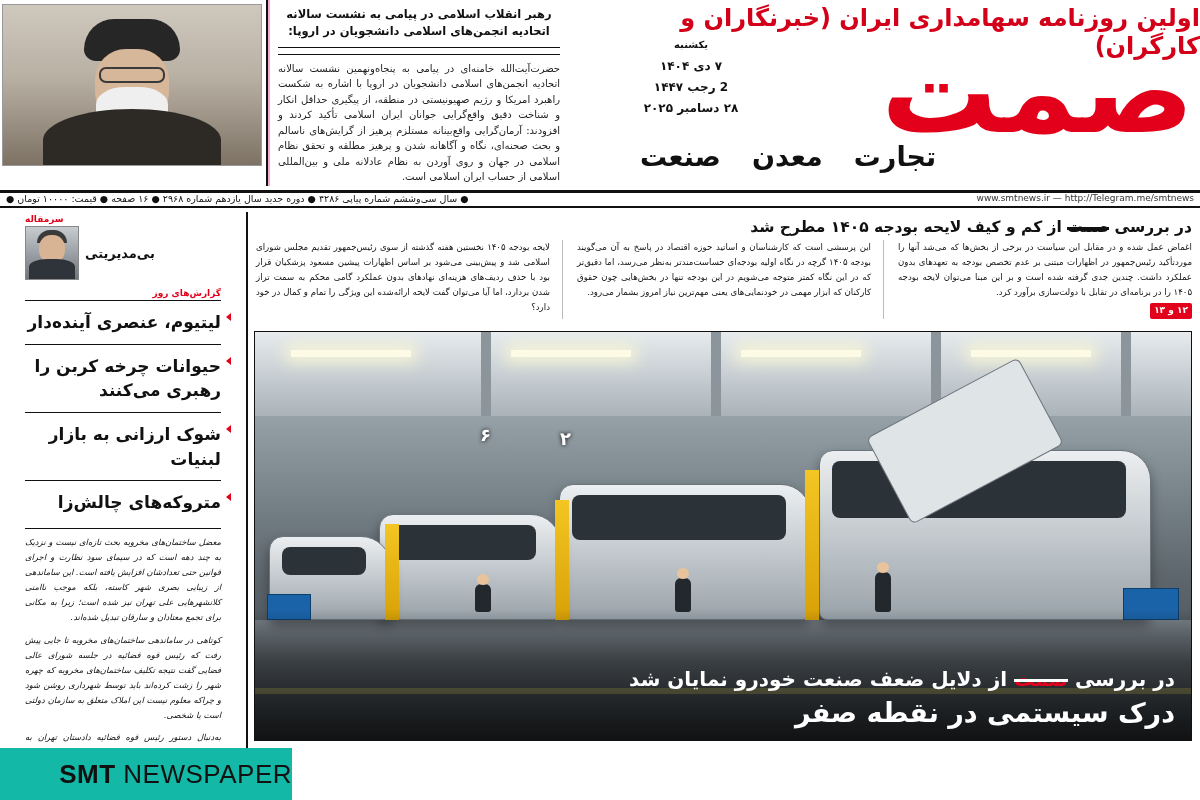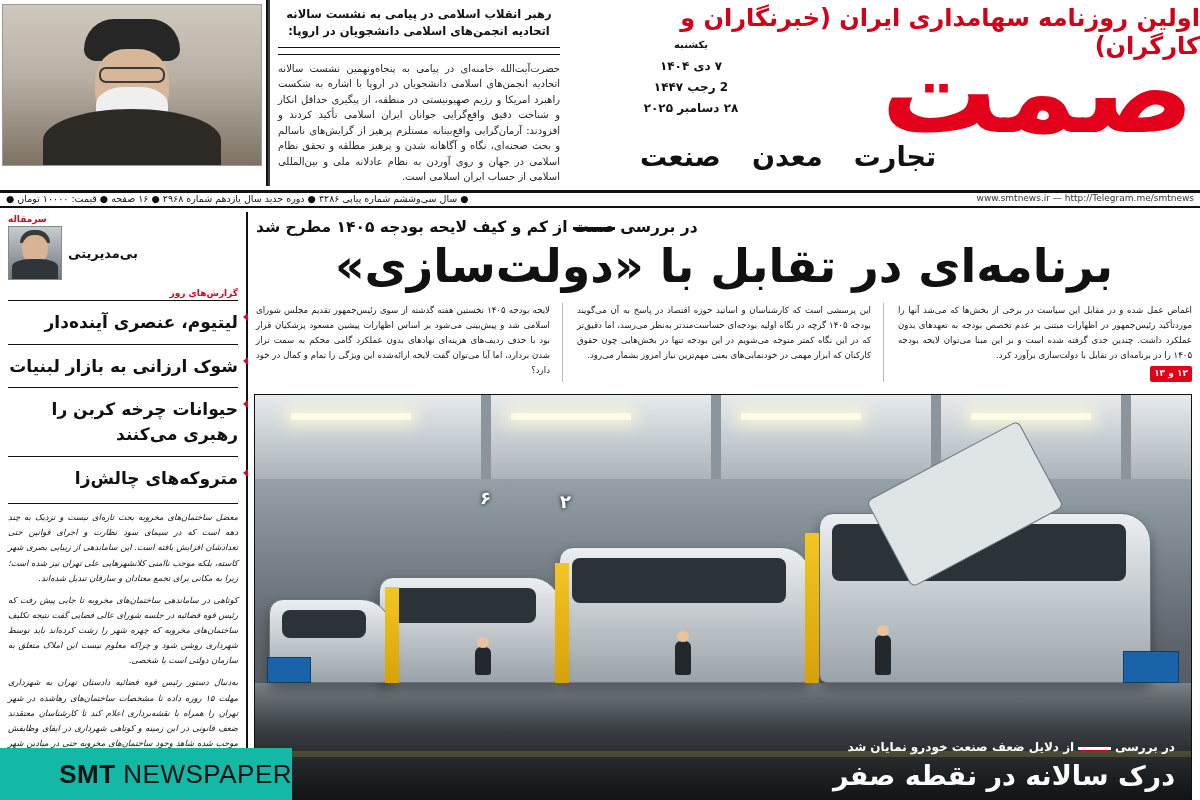--- a/index.html
+++ b/index.html
@@ -8,21 +8,21 @@
 
   
   .masthead{position:relative;height:190px;border-bottom:3px solid #111;}
   .mh-left{position:absolute;left:0;top:0;width:268px;height:186px;border-left:0;border-right:2px solid #111;box-sizing:border-box;padding:4px;}
   .leader-photo{width:100%;height:160px;background:linear-gradient(180deg,#cfc8bd 0%,#b9b0a4 45%,#7d7264 100%);position:relative;overflow:hidden;border:1px solid #999;}
   .leader-photo .turban{position:absolute;left:50%;top:14px;transform:translateX(-50%);width:96px;height:42px;background:#262626;border-radius:46px 46px 18px 18px;}
   .leader-photo .face{position:absolute;left:50%;top:44px;transform:translateX(-50%);width:74px;height:74px;background:#d7b79a;border-radius:42%;}
   .leader-photo .beard{position:absolute;left:50%;top:82px;transform:translateX(-50%);width:72px;height:44px;background:#efefef;border-radius:40%;}
   .leader-photo .glasses{position:absolute;left:50%;top:62px;transform:translateX(-50%);width:62px;height:12px;border:2px solid #3a3a3a;border-radius:7px;}
   .leader-photo .body{position:absolute;left:50%;bottom:-6px;transform:translateX(-50%);width:178px;height:62px;background:#2d2a26;border-radius:50% 50% 0 0;}
-  .mh-mid{position:absolute;left:268px;top:0;width:300px;height:186px;box-sizing:border-box;padding:6px 8px;border-right:0;border-left:2px solid #404040;}
+  .mh-mid{position:absolute;left:268px;top:0;width:300px;height:186px;box-sizing:border-box;padding:6px 8px;border-right:0;border-left:2px solid #f9a8d4;}
   .mh-mid .lead-line{font-size:11.5px;line-height:1.5;text-align:center;font-weight:bold;}
   .rule{border-top:1px solid #111;margin:6px 0;}
   .mh-mid .kicker{font-size:13px;text-align:center;font-weight:bold;line-height:1.6;}
   .mh-mid .kicker b{display:block;font-size:15px;margin-top:2px;}
   .mh-mid .body-sm{font-size:10px;line-height:1.55;text-align:justify;color:#222;
     column-count:1;}
   .mh-right{position:absolute;right:0;top:0;width:632px;height:186px;}
   .top-banner{position:absolute;right:0;top:4px;width:610px;font-size:24px;font-weight:bold;color:#d4001a;letter-spacing:-.2px;}
   .logo-wrap{position:absolute;right:6px;top:28px;width:560px;height:140px;}
   .logo-red{position:absolute;right:0;top:0;width:372px;height:128px;color:#e2001a;font-size:116px;font-weight:bold;line-height:128px;text-align:right;direction:rtl;}
@@ -30,23 +30,23 @@
   .logo-sub span{display:inline-block;font-size:27px;font-weight:bold;color:#111;margin-left:26px;}
   .date-box{position:absolute;left:64px;top:36px;width:118px;text-align:center;font-size:12px;line-height:1.75;font-weight:bold;}
   .date-box .dow{font-size:10px;margin-bottom:2px;}
   .date-box .d{color:#111;}
   .infobar{position:absolute;left:0;right:0;top:190px;height:18px;border-bottom:2px solid #111;font-size:9.5px;display:flex;align-items:center;justify-content:space-between;padding:0 6px;box-sizing:border-box;}
   .infobar .ltr{direction:ltr;font-size:9px;color:#333;}
 
   
   .content{position:absolute;top:212px;left:0;right:0;bottom:0;}
   .col-right{position:absolute;right:0;top:0;width:952px;bottom:0;box-sizing:border-box;padding:4px 8px 0 8px;}
-  .col-left{position:absolute;left:0;top:0;width:248px;bottom:0;box-sizing:border-box;border-right:2px solid #111;padding:2px 8px;}
-
-  .eyebrow{text-align:left;font-size:15.5px;font-weight:bold;margin:2px 0 4px;}
+  .col-left{position:absolute;left:0;top:0;width:248px;bottom:0;box-sizing:border-box;border-right:2px solid #111;padding:2px 25px;}
+
+  .eyebrow{text-align:right;font-size:15.5px;font-weight:bold;margin:2px 0 4px;}
   .eyebrow .strike{position:relative;display:inline-block;}
   .eyebrow .strike::after{content:"";position:absolute;left:0;right:0;top:52%;height:3px;background:#111;}
   .headline{text-align:center;font-size:46px;font-weight:bold;letter-spacing:-1px;margin:4px 0 10px;line-height:1.15;}
   .lead-cols{display:flex;gap:14px;font-size:8.6px;line-height:1.75;text-align:justify;border-bottom:0;padding-bottom:6px;}
   .lead-cols .c{flex:1;position:relative;}
   .lead-cols .c + .c{border-right:1px solid #bbb;padding-right:12px;}
   .pagetag{display:inline-block;background:#e2001a;color:#fff;font-size:9px;font-weight:bold;padding:0 4px;border-radius:2px;margin-top:3px;}
 
   .photo{position:relative;margin-top:6px;height:408px;width:100%;overflow:hidden;background:#1d2226;border:1px solid #111;}
   .fl-bg{position:absolute;inset:0;background:
@@ -60,21 +60,21 @@
   .car .win{position:absolute;top:10px;left:12px;right:24px;height:34%;background:#2b3238;border-radius:8px;}
   .hood{position:absolute;background:#dfe4e7;border:1px solid #6c757c;transform:rotate(-28deg);border-radius:6px;}
   .pillar{position:absolute;bottom:120px;width:14px;background:linear-gradient(180deg,#f3c623,#d8a106);}
   .worker{position:absolute;bottom:128px;width:16px;height:40px;background:#23282d;border-radius:6px 6px 3px 3px;}
   .worker::before{content:"";position:absolute;top:-10px;left:2px;width:12px;height:11px;border-radius:50%;background:#e9c39c;}
   .crate{position:absolute;bottom:120px;width:54px;height:30px;background:#1b63a8;border:1px solid #0d3f6e;}
   .numbox{position:absolute;color:#fff;font-size:18px;font-weight:bold;text-shadow:0 0 4px #000;}
 
   .photo-caption{position:absolute;right:0;left:0;bottom:0;padding:10px 16px 12px;box-sizing:border-box;
     background:linear-gradient(0deg,rgba(0,0,0,.78),rgba(0,0,0,.45) 60%,rgba(0,0,0,0));text-align:right;}
-  .cap-line1{color:#fff;font-size:12px;font-weight:bold;margin-top:48px;}
+  .cap-line1{color:#fff;font-size:20px;font-weight:bold;margin-top:48px;}
   .cap-line1 .strike2{position:relative;display:inline-block;color:#e2001a;}
   .cap-line1 .strike2::after{content:"";position:absolute;left:0;right:0;top:52%;height:3px;background:#fff;}
   .cap-line2{color:#fff;font-size:27px;font-weight:bold;margin-top:6px;}
 
   
   .sb-head{display:flex;justify-content:space-between;align-items:flex-start;}
   .sb-label{font-size:9px;color:#e2001a;font-weight:bold;}
   .sb-author{display:flex;align-items:center;gap:6px;justify-content:flex-end;margin-top:2px;}
   .sb-author .nm{font-size:13px;font-weight:bold;}
   .sb-avatar{width:52px;height:52px;border:1px solid #888;background:linear-gradient(180deg,#c7ccd0,#6f767c);position:relative;overflow:hidden;}
@@ -145,21 +145,20 @@
   </div>
 
   <div class="content">
 
     <div class="col-right">
 
       <div class="eyebrow">
         <span>در بررسی </span><span class="strike">صمت</span><span> از کم و کیف لایحه بودجه ۱۴۰۵ مطرح شد</span>
       </div>
 
-      <h1 class="headline">برنامه‌ای در تقابل با «دولت‌سازی»</h1>
 
       <div class="lead-cols">
         <div class="c">
           <span>اغماض عمل شده و در مقابل این سیاست در برخی از بخش‌ها که می‌شد آنها را موردتأکید رئیس‌جمهور در اظهارات مبتنی بر عدم تخصص بودجه به تعهدهای بدون عملکرد داشت. چندین جدی گرفته شده است و بر این مبنا می‌توان لایحه بودجه ۱۴۰۵ را در برنامه‌ای در تقابل با دولت‌سازی برآورد کرد.</span>
           <div><span class="pagetag">۱۲ و ۱۳</span></div>
         </div>
         <div class="c">
           <span>این پرسشی است که کارشناسان و اساتید حوزه اقتصاد در پاسخ به آن می‌گویند بودجه ۱۴۰۵ گرچه در نگاه اولیه بودجه‌ای حساست‌مندتر به‌نظر می‌رسد، اما دقیق‌تر که در این نگاه کمتر متوجه می‌شویم در این بودجه تنها در بخش‌هایی چون حقوق کارکنان که ابزار مهمی در خودنمایی‌های یعنی مهم‌ترین نیاز امروز بشمار می‌رود.</span>
         </div>
         <div class="c">
@@ -208,21 +207,21 @@
         <div class="crate" style="right:12px"></div>
         <div class="crate" style="right:880px;width:42px;height:24px"></div>
 
         <div class="numbox" style="right:700px;top:92px">۶</div>
         <div class="numbox" style="right:620px;top:96px">۲</div>
 
         <div class="photo-caption">
           <div class="cap-line1">
             <span>در بررسی </span><span class="strike2">صمت</span><span> از دلایل ضعف صنعت خودرو نمایان شد</span>
           </div>
-          <div class="cap-line2">درک سالانه در نقطه صفر</div>
+          <div class="cap-line2">درک سیستمی در نقطه صفر</div>
         </div>
       </div>
     </div>
 
     <div class="col-left">
       <div class="sb-head">
         <div style="flex:1"></div>
         <div style="text-align:right">
           <div class="sb-label">سرمقاله</div>
         </div>
@@ -233,22 +232,22 @@
           <div class="h"></div>
           <div class="f"></div>
           <div class="b"></div>
         </div>
       </div>
 
       <div class="sb-sec">گزارش‌های روز</div>
 
       <ul class="sb-list">
         <li><span class="bullet"></span><span>لیتیوم، عنصری آینده‌دار</span></li>
+        <li><span class="bullet"></span><span>حیوانات چرخه کربن را رهبری می‌کنند</span></li>
         <li><span class="bullet"></span><span>شوک ارزانی به بازار لبنیات</span></li>
-        <li><span class="bullet"></span><span>حیوانات چرخه کربن را رهبری می‌کنند</span></li>
         <li><span class="bullet"></span><span>متروکه‌های چالش‌زا</span></li>
       </ul>
 
       <div class="sb-body">
         <p>معضل ساختمان‌های مخروبه بحث تازه‌ای نیست و نزدیک به چند دهه است که در سیمای سود نظارت و اجرای قوانین حتی تعدادشان افزایش یافته است. این ساماندهی از زیبایی بصری شهر کاسته، بلکه موجب ناامنی کلانشهرهایی علی تهران نیز شده است؛ زیرا به مکانی برای تجمع معتادان و سارقان تبدیل شده‌اند.</p>
         <p>کوتاهی در ساماندهی ساختمان‌های مخروبه تا جایی پیش رفت که رئیس قوه قضائیه در جلسه شورای عالی فضایی گفت نتیجه تکلیف ساختمان‌های مخروبه که چهره شهر را زشت کرده‌اند باید توسط شهرداری روشن شود و چراکه معلوم نیست این املاک متعلق به سازمان دولتی است یا شخصی.</p>
         <p>به‌دنبال دستور رئیس قوه قضائیه دادستان تهران به شهرداری مهلت ۱۵ روزه داده تا مشخصات ساختمان‌های رهاشده در شهر تهران را همراه با نقشه‌برداری اعلام کند تا کارشناسان معتقدند ضعف قانونی در این زمینه و کوتاهی شهرداری در ایفای وظایفش موجب شده شاهد وجود ساختمان‌های مخروبه حتی در میادین شهر باشیم که نماد اجتماعی و حتی جانی مردم را تهدید می‌کند.</p>
       </div>
     </div>
   </div>

